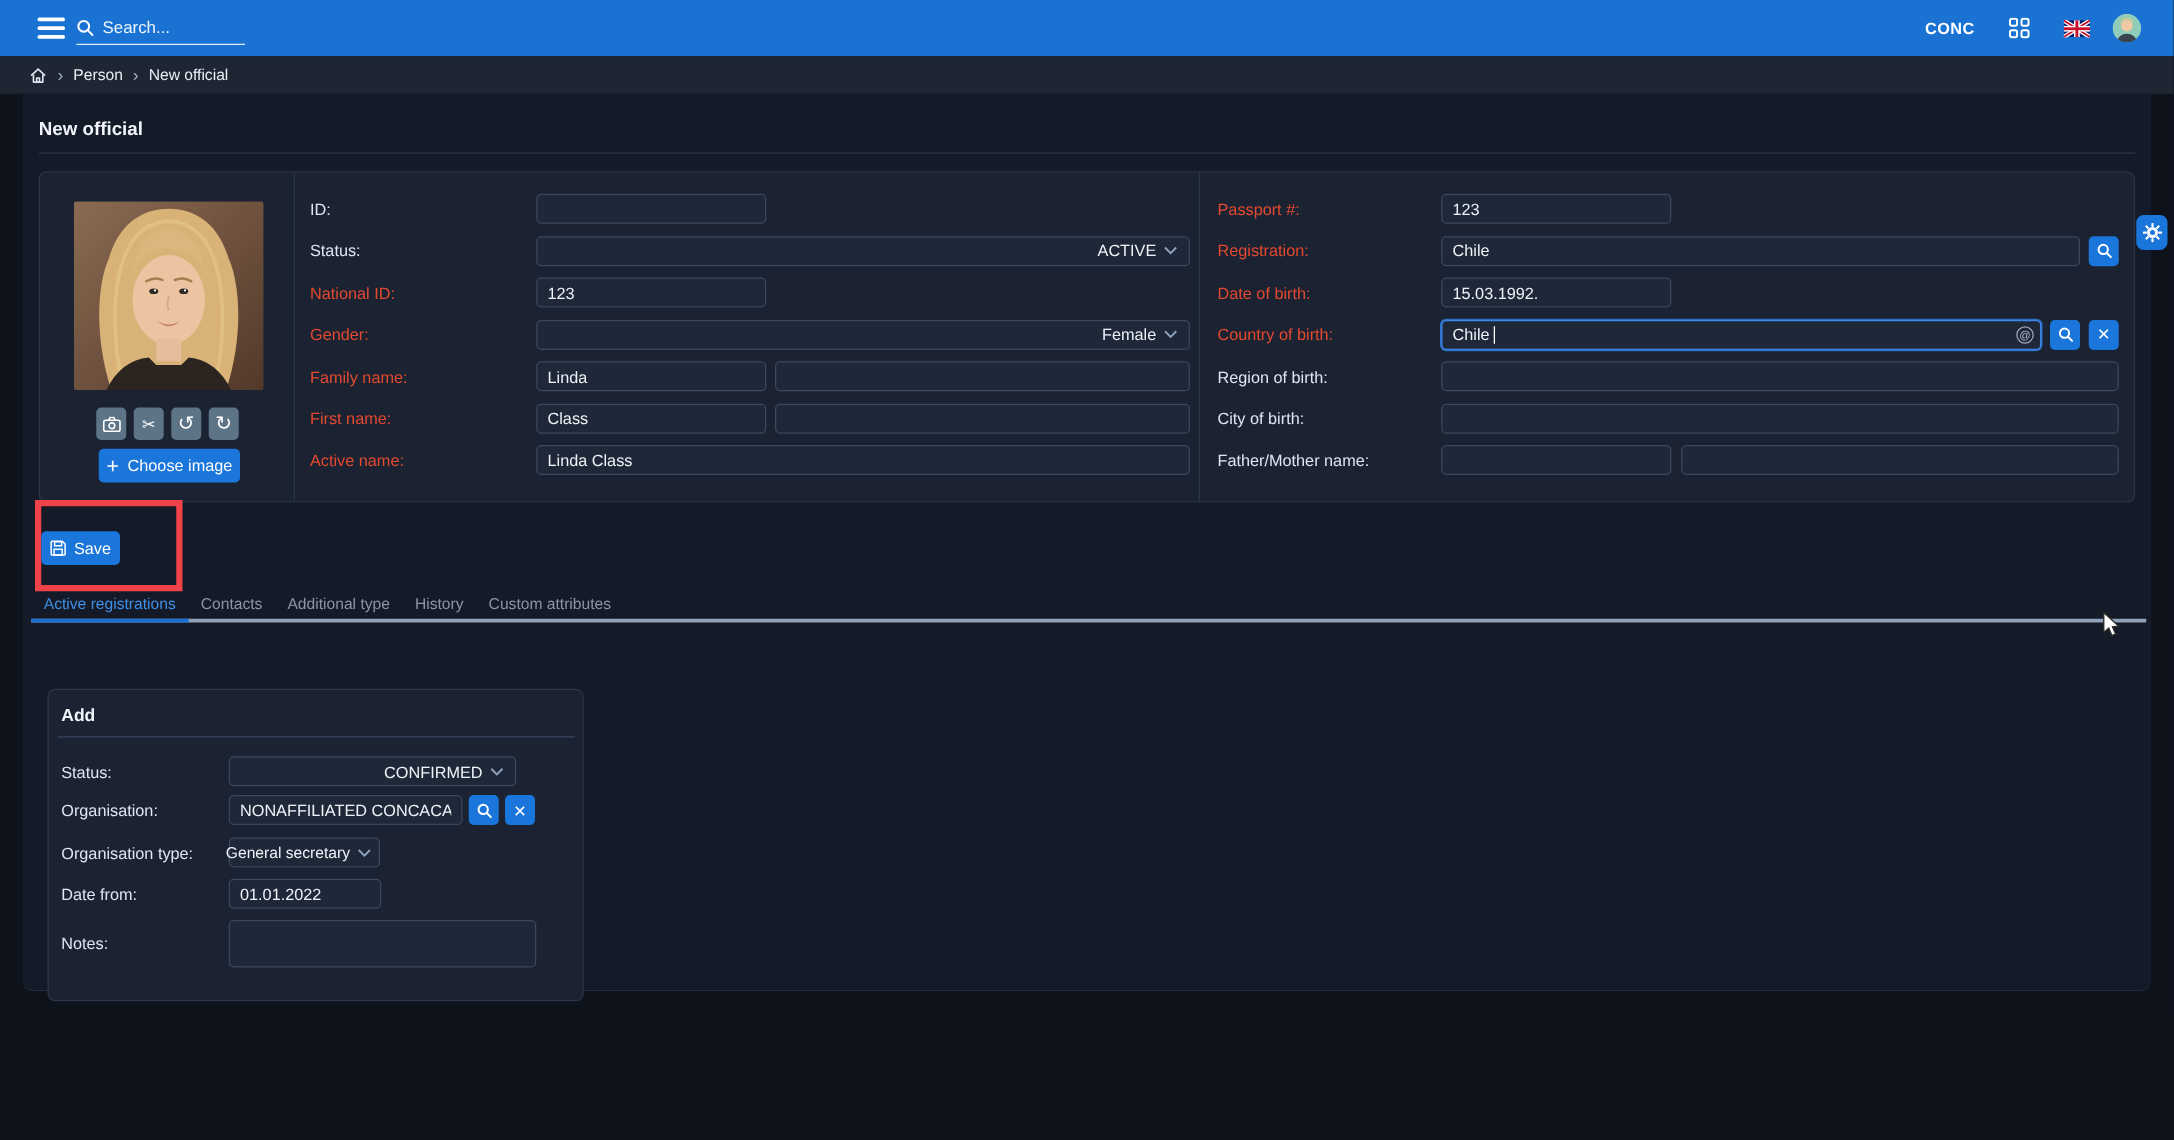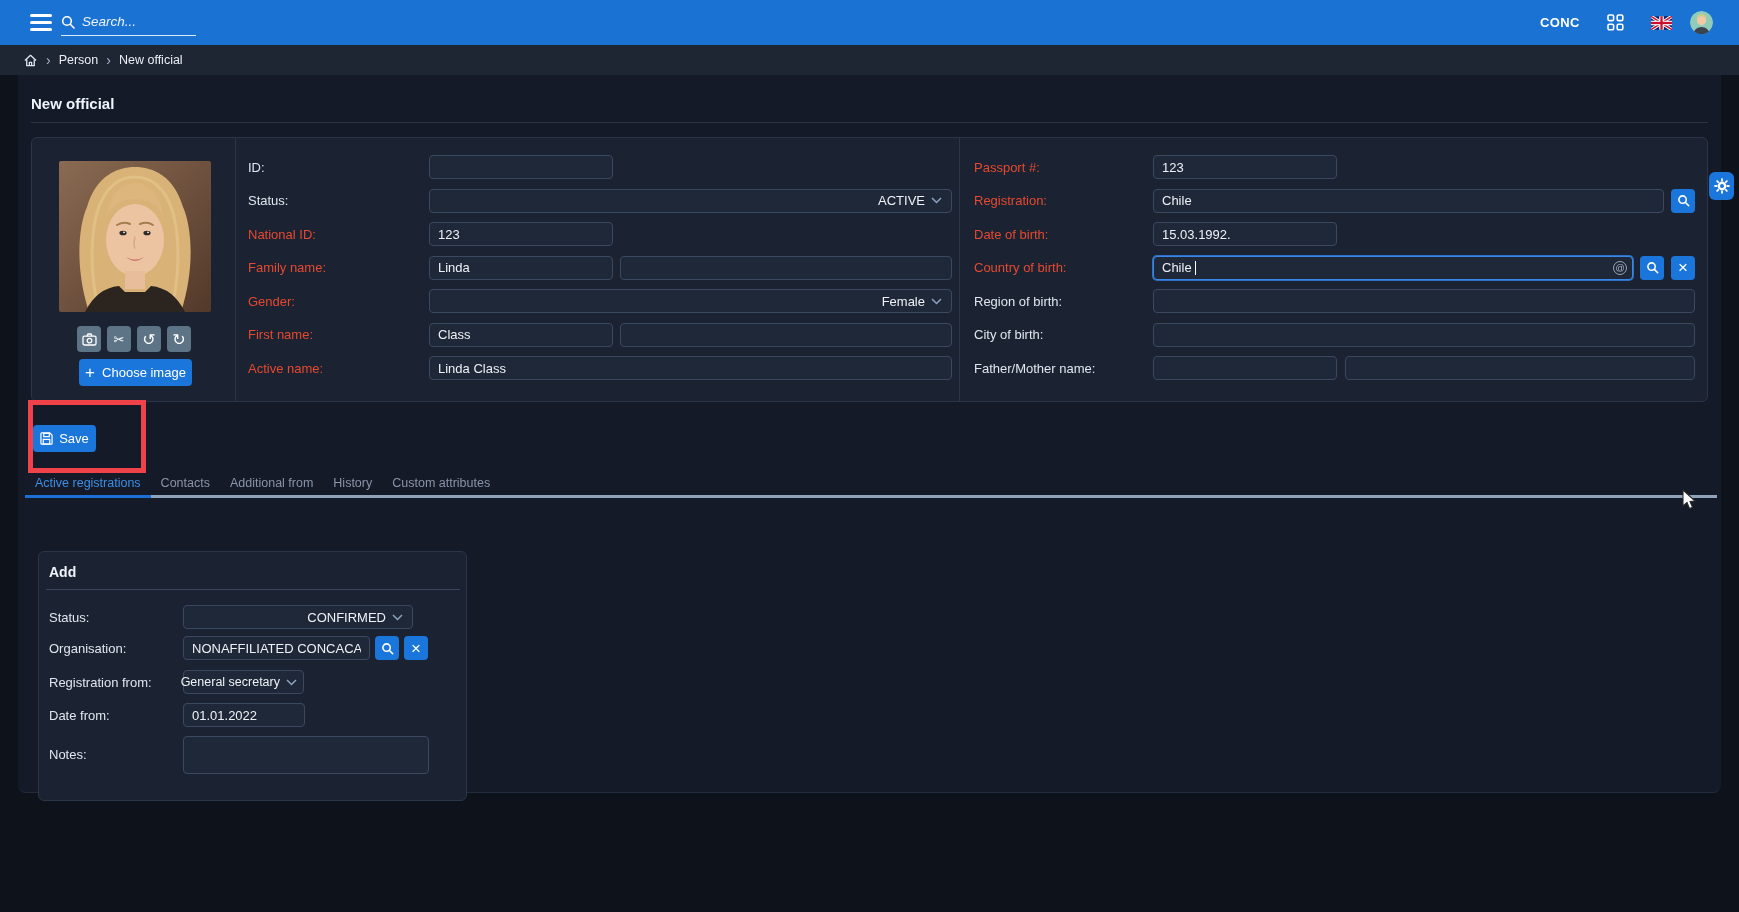--- a/index.html
+++ b/index.html
@@ -10,21 +10,21 @@
     font-family:"Liberation Sans", sans-serif;
     font-size:13px;
     color:#E3E9F2;
     overflow:hidden;
   }
   
   .navbar { position:absolute; top:0; left:0; width:1739px; height:45px; background:#1A73D2; }
   .hamburger { position:absolute; left:30px; top:14px; width:22px; height:17px; display:flex; flex-direction:column; justify-content:space-between; cursor:pointer; }
   .hamburger div { height:2.6px; background:#fff; border-radius:2px; }
   .nav-search { position:absolute; left:61px; top:8px; width:135px; height:28px; display:flex; align-items:center; gap:7px; border-bottom:1.5px solid rgba(255,255,255,.85); }
-  .nav-search input { background:transparent; border:none; outline:none; color:#fff; font-size:13.5px; width:100px; font-family:inherit;font-style:italic; }
+  .nav-search input { background:transparent; border:none; outline:none; color:#fff; font-size:13.5px; width:100px; font-family:inherit; }
   .nav-search input::placeholder { color:rgba(255,255,255,.92); }
   .nav-right-item { position:absolute; top:0; height:45px; display:flex; align-items:center; }
   .conc { left:1540px; font-weight:bold; font-size:13px; color:#fff; letter-spacing:.4px; }
   .apps { left:1607px; cursor:pointer; }
   .flag { left:1651px; cursor:pointer; }
   .avatar-wrap { left:1690px; cursor:pointer; }
   
   .breadcrumb { position:absolute; top:45px; left:0; width:1739px; height:30px; background:#1E2533; display:flex; align-items:center; padding-left:23px; gap:8px; font-size:12.5px; }
   .crumb-sep { color:#A9B5C8; font-size:14px; line-height:1; }
   .crumb-link { color:#EAEFF6; cursor:pointer; }
@@ -223,32 +223,32 @@
           <svg class="chev" width="11" height="7" viewBox="0 0 11 7">
               <polyline points="1,1 5.5,5.5 10,1" fill="none" stroke="#8FA2BD" stroke-width="1.5"></polyline>
             </svg>
         </div>
       </div>
       <div class="frow">
         <span class="flabel req">National ID:</span>
         <input class="fin w-s" value="123" style="">
       </div>
       <div class="frow">
-        <span class="flabel req">Family name:</span>
-        <input class="fin w-s" value="Linda" style="">
-        <input class="fin p2l" value="" style="">
-      </div>
-      <div class="frow">
         <span class="flabel req">Gender:</span>
         <div class="fin w-wl sel">
           <span>Female</span>
           <svg class="chev" width="11" height="7" viewBox="0 0 11 7">
               <polyline points="1,1 5.5,5.5 10,1" fill="none" stroke="#8FA2BD" stroke-width="1.5"></polyline>
             </svg>
         </div>
+      </div>
+      <div class="frow">
+        <span class="flabel req">Family name:</span>
+        <input class="fin w-s" value="Linda" style="">
+        <input class="fin p2l" value="" style="">
       </div>
       <div class="frow">
         <span class="flabel req">First name:</span>
         <input class="fin w-s" value="Class" style="">
         <input class="fin p2l" value="" style="">
       </div>
       <div class="frow">
         <span class="flabel req">Active name:</span>
         <input class="fin w-wl" value="Linda Class" style="">
       </div>
@@ -314,21 +314,21 @@
           <rect x="4" y="1.5" width="6" height="3.5"></rect>
           <rect x="3.5" y="8" width="7" height="5"></rect>
         </g>
       </svg>
     <span>Save</span>
   </button>
 
   <div class="tabbar">
     <div class="tab active">Active registrations</div>
     <div class="tab">Contacts</div>
-    <div class="tab">Additional from</div>
+    <div class="tab">Additional type</div>
     <div class="tab">History</div>
     <div class="tab">Custom attributes</div>
   </div>
 
   <section class="add-card">
     <h2 class="add-title">Add</h2>
     <div class="add-divider"></div>
 
     <div class="arow a-status">
       <span class="alabel">Status:</span>
@@ -348,21 +348,21 @@
             <circle cx="6" cy="6" r="4" fill="none" stroke="#fff" stroke-width="1.7"></circle>
             <line x1="9" y1="9" x2="12.6" y2="12.6" stroke="#fff" stroke-width="1.7" stroke-linecap="round"></line>
           </svg>
       </button>
       <button class="sq-btn" style="margin-left:5px">
           <span style="font-size:17px;line-height:1">×</span>
         </button>
     </div>
 
     <div class="arow a-reg">
-      <span class="alabel req">Registration from:</span>
+      <span class="alabel req">Organisation type:</span>
       <div class="fin sel" style="width:121px;padding-right:6px">
         <span style="white-space:nowrap;font-size:12.5px">General secretary</span>
         <svg class="chev" width="11" height="7" viewBox="0 0 11 7">
             <polyline points="1,1 5.5,5.5 10,1" fill="none" stroke="#8FA2BD" stroke-width="1.5"></polyline>
           </svg>
       </div>
     </div>
 
     <div class="arow a-date">
       <span class="alabel req">Date from:</span>

